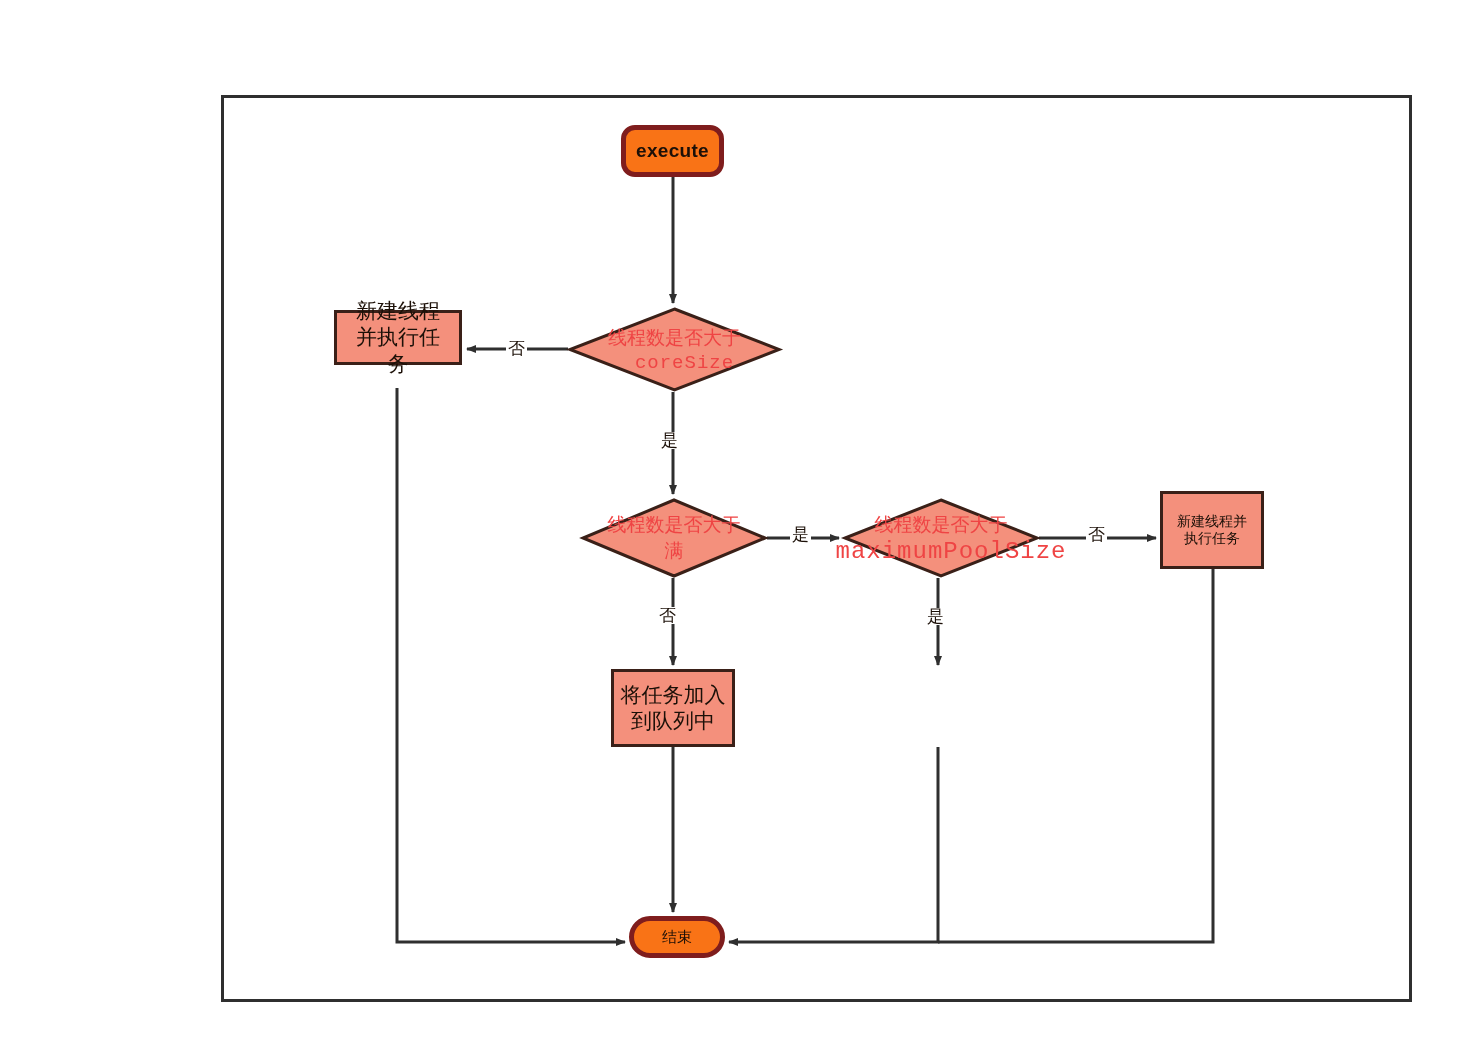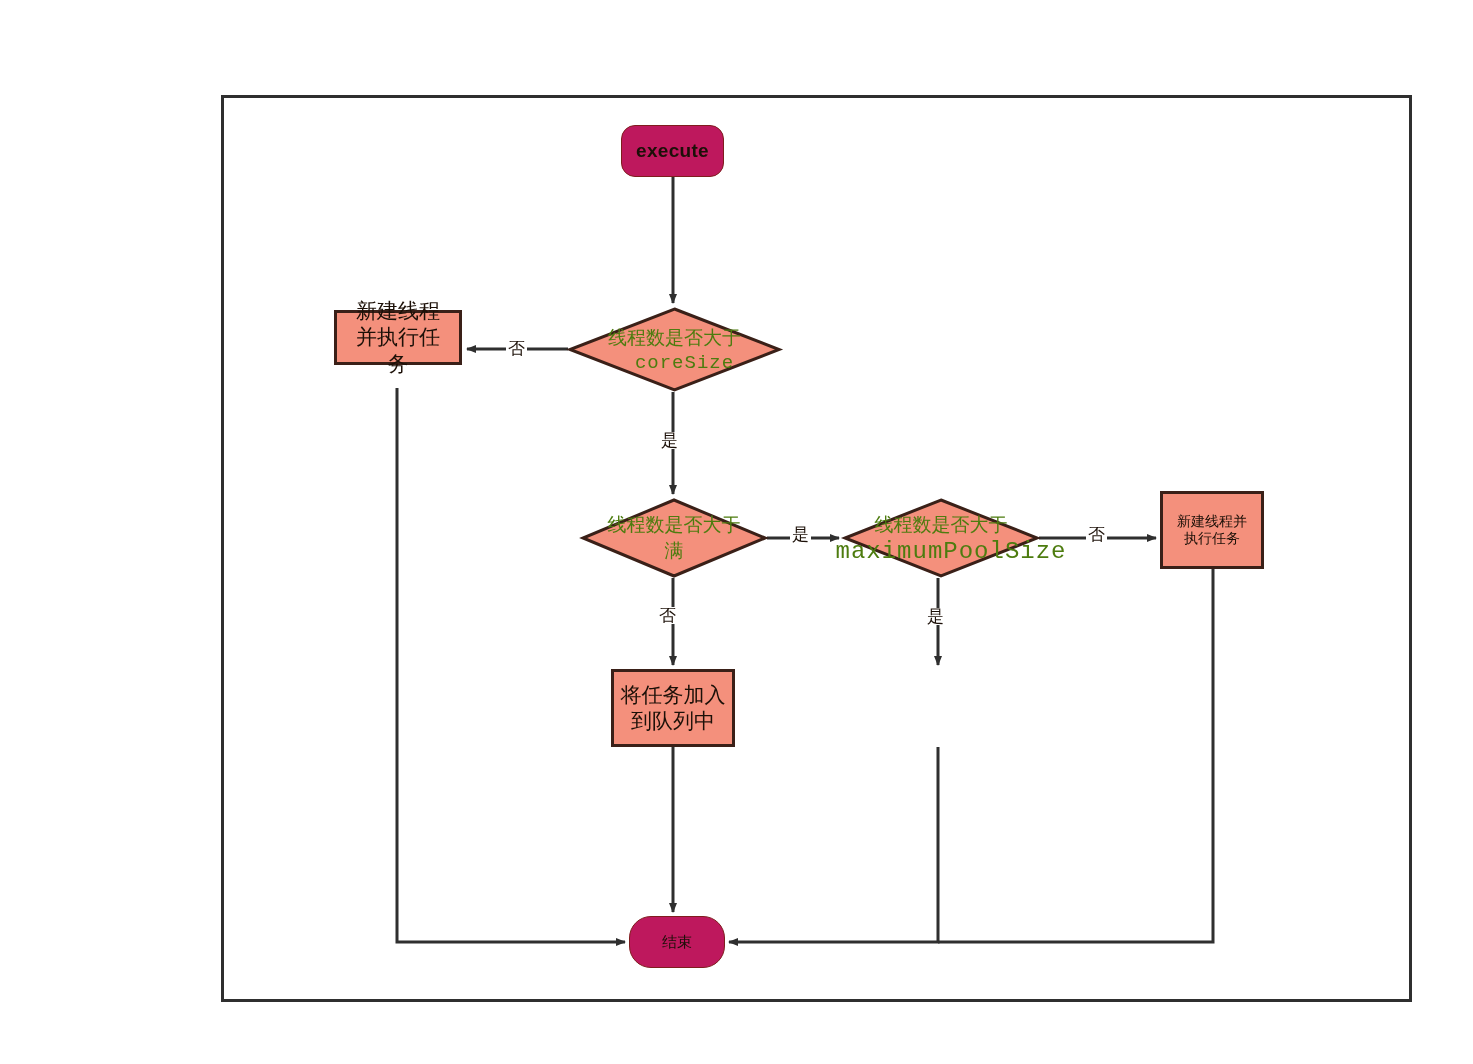--- a/index.html
+++ b/index.html
@@ -44,22 +44,22 @@
     align-items: center;
     justify-content: center;
     text-align: center;
     color: #1c1008;
   }
   .rect {
     background: #f4907c;
     border: 3px solid #3a2018;
   }
   .stadium {
-    background: #be185d;
-    border: 1px solid #7f1d1d;
+    background: #f97316;
+    border: 5px solid #7f1d1d;
   }
   .node-label {
     display: block;
     line-height: 1.25;
     white-space: pre-line;
   }
   .mono {
     font-family: Liberation Mono, monospace;
     letter-spacing: 1px;
     margin-left: 20px;
@@ -75,21 +75,21 @@
   .diamond-text {
     position: absolute;
     left: 0; top: 0;
     width: 100%;
     height: 100%;
     display: flex;
     flex-direction: column;
     align-items: center;
     justify-content: center;
     text-align: center;
-    color: #4d7c0f;
+    color: #ef4444;
     pointer-events: none;
   }
   .diamond-text .l1 { white-space: nowrap; }
   .diamond-text .l2 { white-space: nowrap; }
 
   .edge-label {
     position: absolute;
     color: #1c1008;
     background: #ffffff;
     padding: 0 2px;
@@ -115,21 +115,21 @@
   }
   #node-enqueue {
     left: 611px; top: 669px; width: 124px; height: 78px;
     font-size: 21px;
   }
   #node-reject {
     left: 869px; top: 669px; width: 134px; height: 78px;
     font-size: 21px;
   }
   #node-end {
-    left: 629px; top: 916px; width: 96px; height: 52px;
+    left: 629px; top: 916px; width: 96px; height: 42px;
     border-radius: 22px;
     font-size: 15px;
   }
 
   #dia-coresize { left: 568px; top: 307px; width: 213px; height: 85px; }
   #dia-queue    { left: 581px; top: 498px; width: 186px; height: 80px; }
   #dia-maxpool  { left: 843px; top: 498px; width: 196px; height: 80px; }
 
   #dia-coresize .diamond-text { font-size: 19px; }
   #dia-coresize .l1 { margin-bottom: 1px; }

